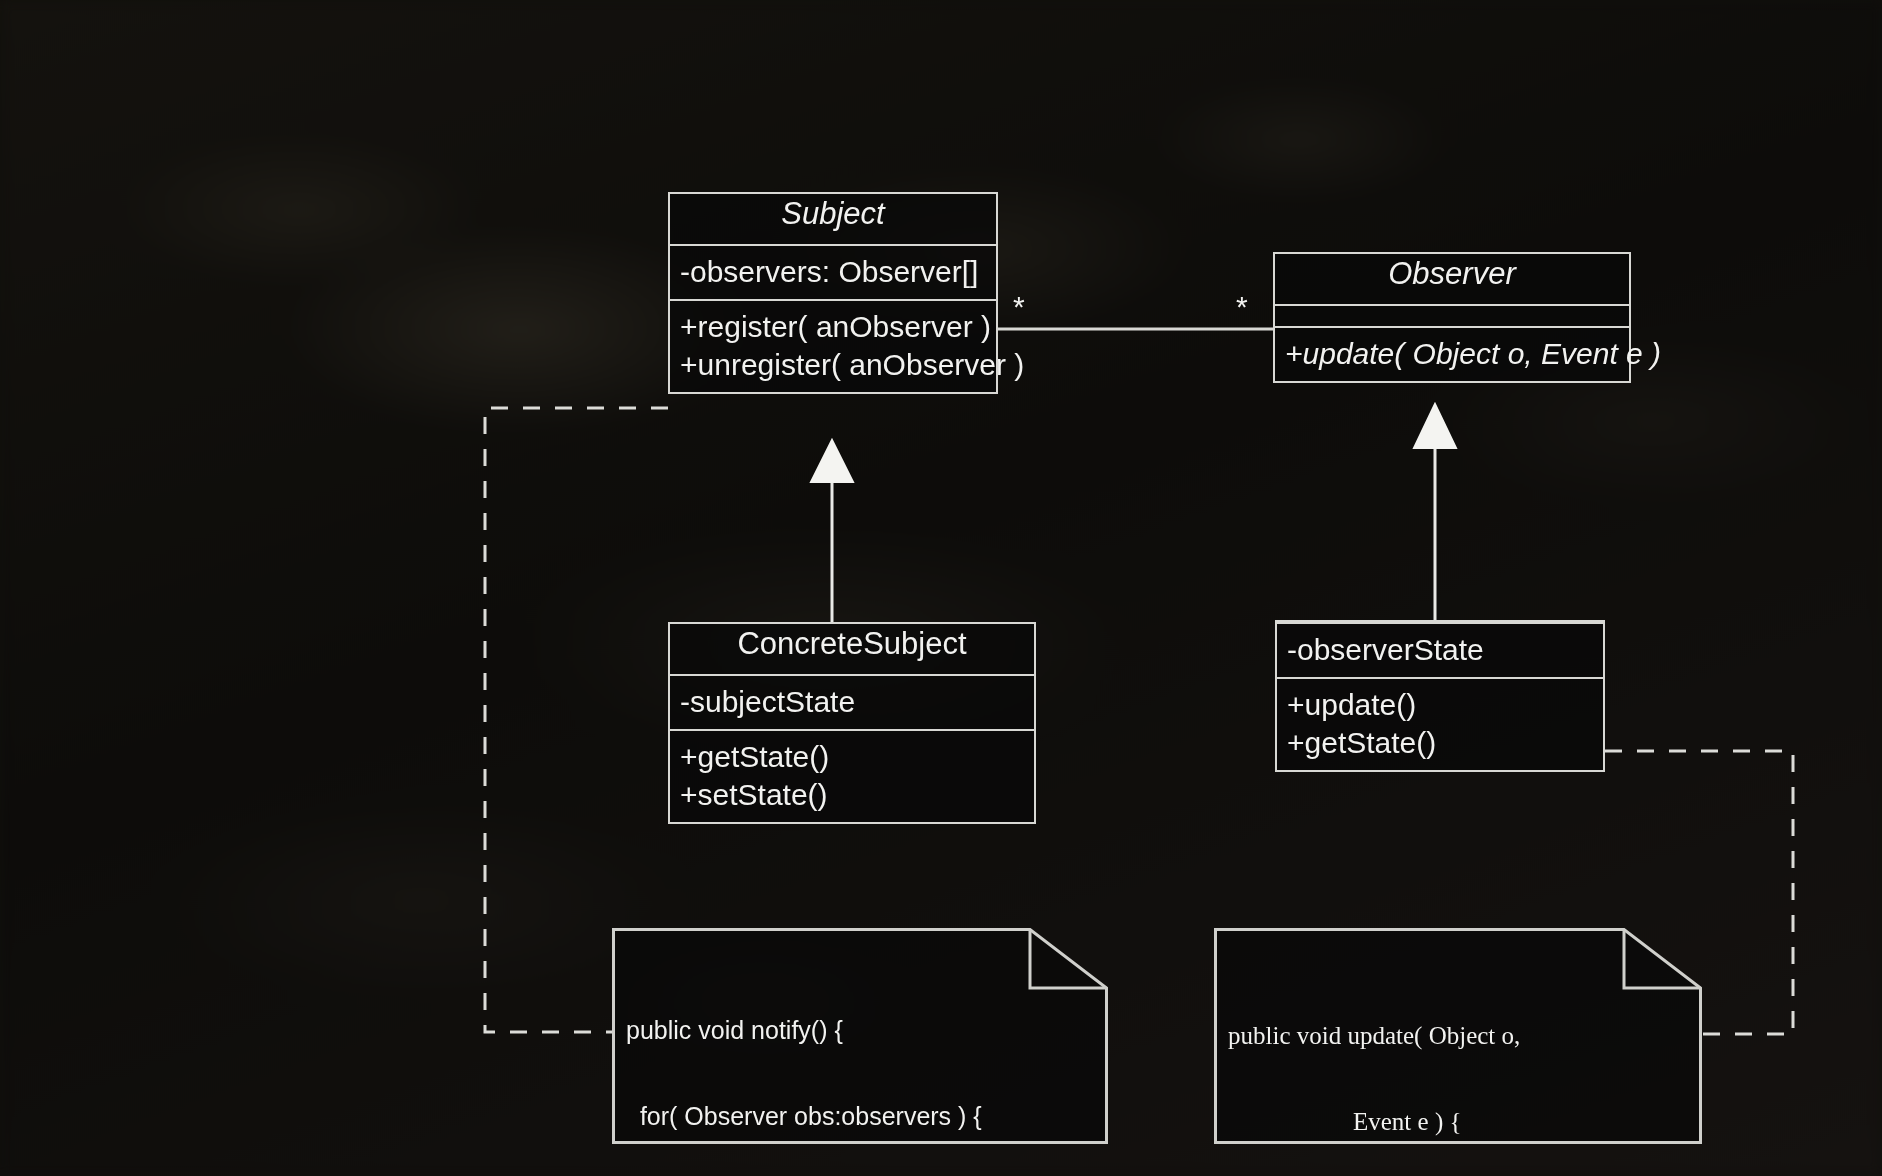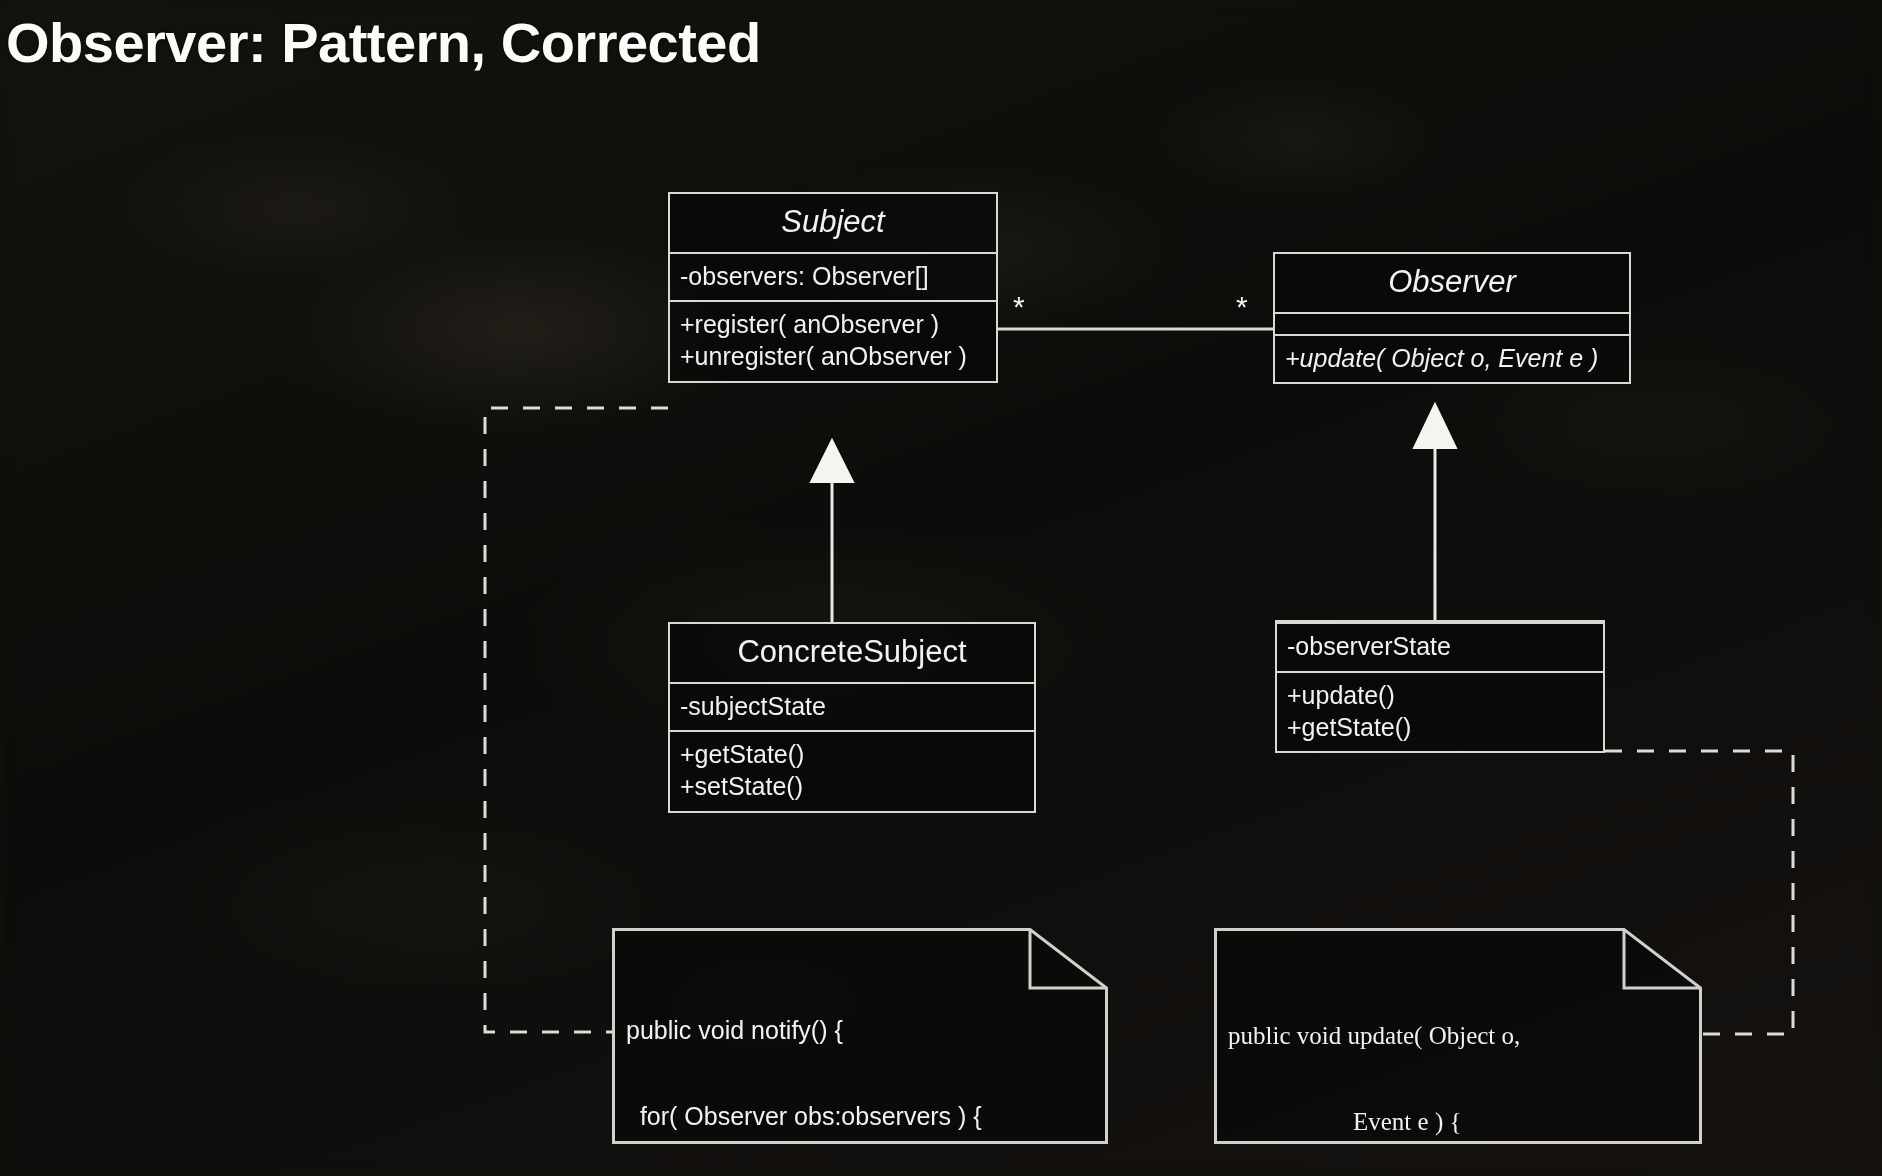--- a/index.html
+++ b/index.html
@@ -47,32 +47,32 @@
   
   .uml-class {
     position: absolute;
     border: 2px solid #d8d8d4;
     background: rgba(8,8,8,0.72);
     box-sizing: border-box;
   }
   .uml-name {
     text-align: center;
     font-size: 31px;
-    padding: 12px 8px 13px 8px;
+    padding: 4px 8px 13px 8px;
     line-height: 1.05;
     white-space: nowrap;
   }
   .uml-name.abstract { font-style: italic; }
   .uml-compartment {
     border-top: 2px solid #d8d8d4;
     padding: 7px 10px 8px 10px;
   }
   .uml-compartment.empty { padding: 0; height: 20px; }
   .uml-member {
-    font-size: 25px;
+    font-size: 30px;
     line-height: 1.27;
     white-space: nowrap;
   }
   .uml-member.italic { font-style: italic; }
   
   .uml-note {
     position: absolute;
   }
   .uml-note svg { display: block; position: absolute; left:0; top:0; }
   .note-text {
@@ -97,21 +97,20 @@
     color: #f2f2f0;
   }
 </style>
 </head>
 <body>
 
 <div id="slide">
 
   <div id="bg-texture"></div>
 
-  <div id="slide-title">Observer: Pattern, Corrected</div>
 
   <svg id="connectors" width="1882" height="1176" viewBox="0 0 1882 1176">
 
     <line x1="998" y1="329" x2="1274" y2="329" stroke="#d8d8d4" stroke-width="3"></line>
 
     <line x1="832" y1="622" x2="832" y2="462" stroke="#e9e9e6" stroke-width="3"></line>
     <polygon points="832,440 811,482 853,482" fill="#f4f4f1" stroke="#f4f4f1" stroke-width="2"></polygon>
 
     <line x1="1435" y1="620" x2="1435" y2="430" stroke="#e9e9e6" stroke-width="3"></line>
     <polygon points="1435,404 1414,448 1456,448" fill="#f4f4f1" stroke="#f4f4f1" stroke-width="2"></polygon>

